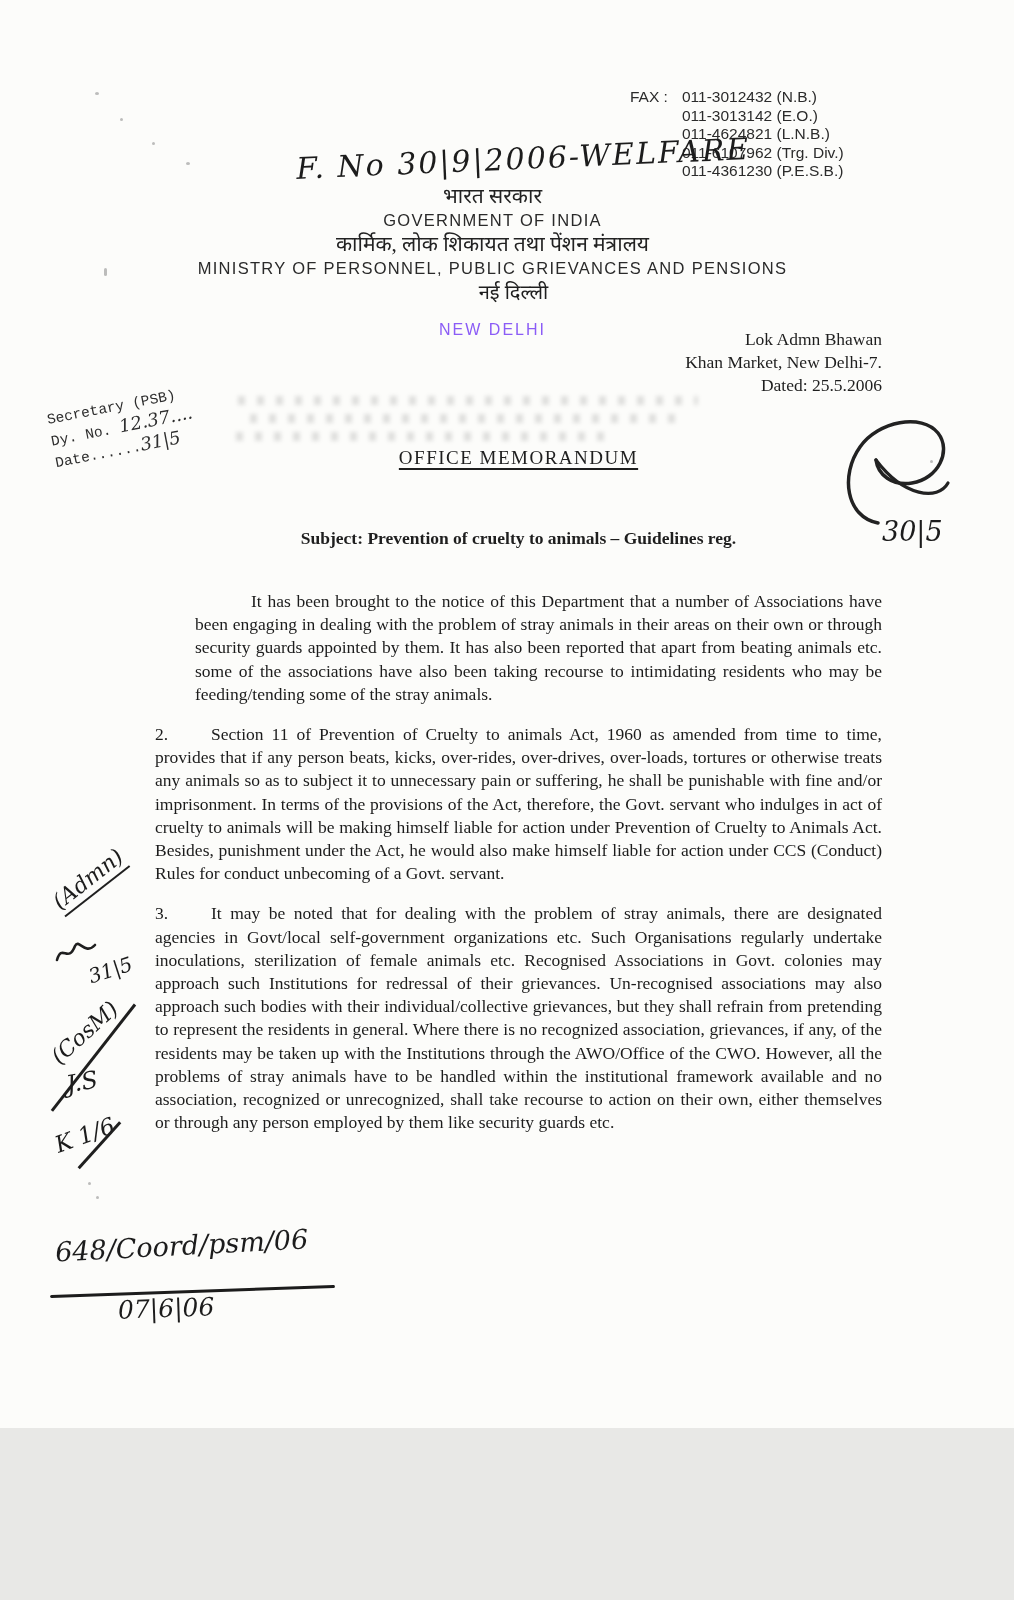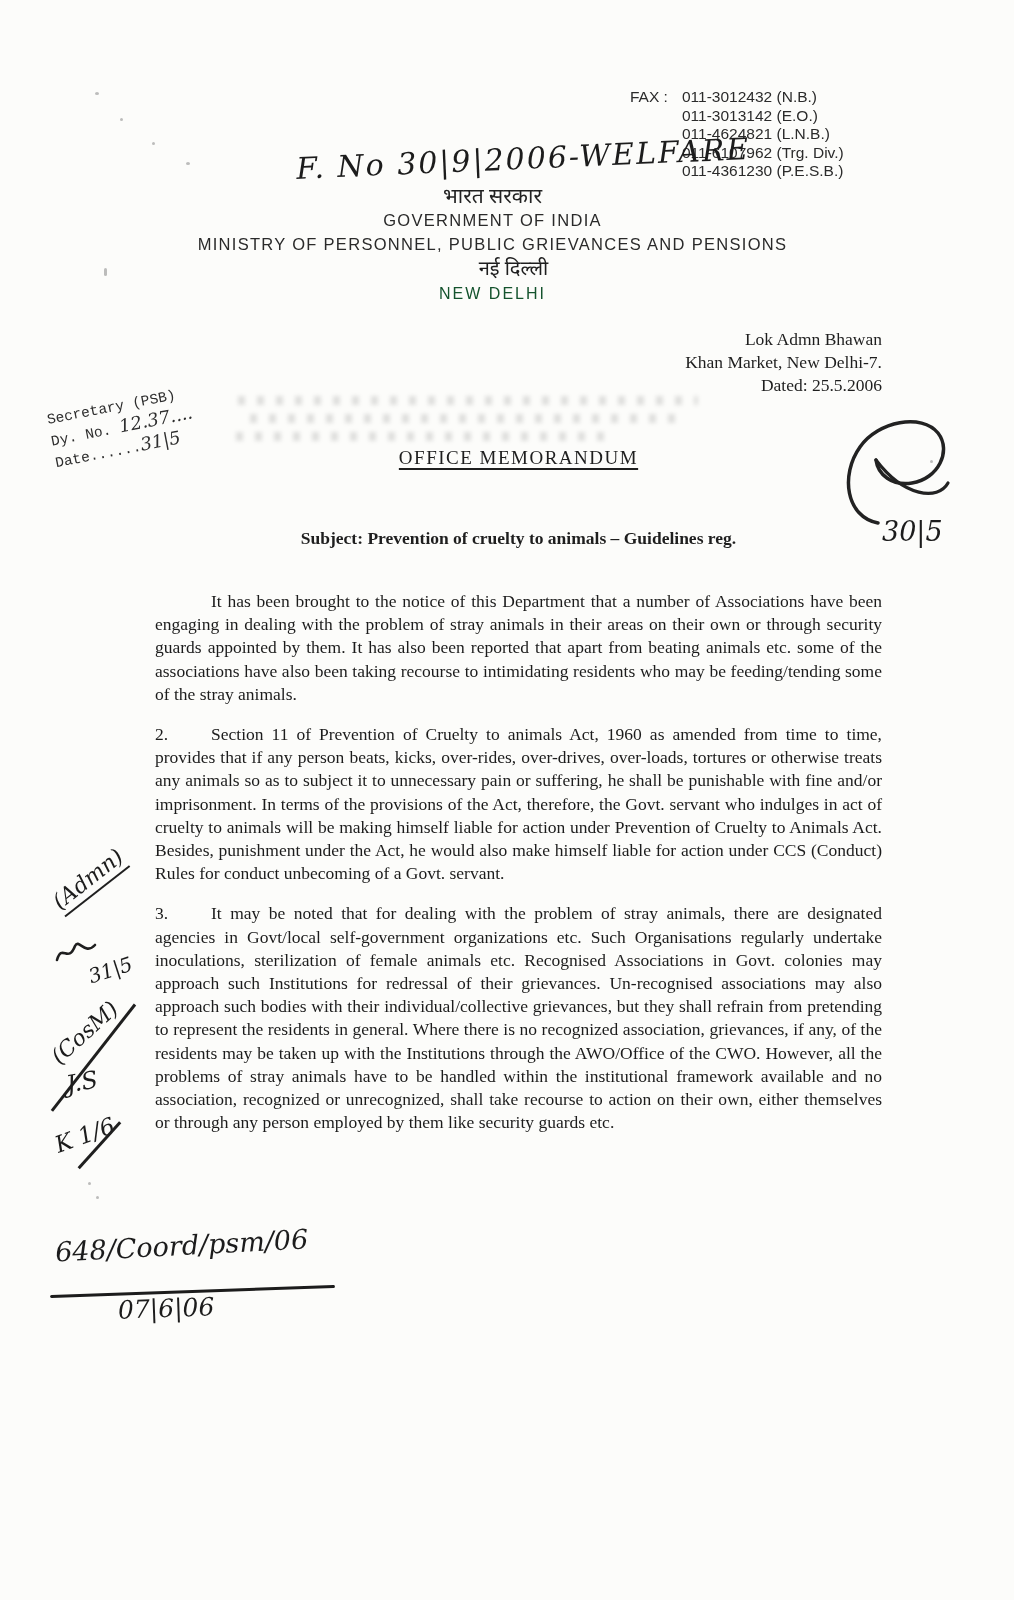--- a/index.html
+++ b/index.html
@@ -1,58 +1,58 @@
 <!DOCTYPE html>
 <html><head>
 <meta charset="utf-8">
 <style>
   html,body { margin:0; padding:0; background:#e8e8e6; }
   .page {
-    position:relative; width:1014px; height:1600px; margin:0 auto;
+    position:relative; width:1014px; height:1428px; margin:0 auto;
     background:#fcfcfa; overflow:hidden;
     font-family:"Liberation Serif", serif; color:#1e1e1e;
   }
   
   .fax { position:absolute; left:630px; top:88px;
     font-family:"Liberation Sans", sans-serif; font-size:15.5px; line-height:18.5px; color:#2b2b2b; }
   .fax-row { display:flex; }
   .fax-label { width:52px; flex:0 0 52px; }
   
   .hw { font-family:"DejaVu Serif", serif; font-style:italic; color:#1c1c1c; }
   .fno { position:absolute; left:296px; top:141px; font-size:30px; letter-spacing:2px;
     transform:rotate(-2.5deg); white-space:nowrap; }
   
   .letterhead { position:absolute; left:0; top:184px; width:985px; text-align:center; }
   .lh-hindi { font-size:21px; line-height:24px; color:#222; }
   .lh-sans { font-family:"Liberation Sans", sans-serif; font-size:16.5px; line-height:24px;
     letter-spacing:1.3px; color:#2a2a2a; }
   .lh-city-hi { font-size:20px; line-height:25px;margin-left:42px; }
   .lh-city-en { font-family:"Liberation Sans", sans-serif; font-size:16px; line-height:25px;
-    letter-spacing:2px; color:#14532d; }
+    letter-spacing:2px; color:#8b5cf6;margin-top:12px; }
   
   .addr { position:absolute; right:132px; top:328px; text-align:right;
     font-size:17.5px; line-height:23px; }
   
   .stamp { position:absolute; left:50px; top:396px; transform:rotate(-11deg);
     font-family:"Liberation Mono", monospace; font-size:14.5px; line-height:20px;
     color:#2e2e2e; white-space:nowrap; }
   .stamp .hw-num { font-family:"DejaVu Serif", serif; font-style:italic; font-size:18px; }
   
   .bleed { position:absolute; height:9px; filter:blur(2px); opacity:.38;
     background:repeating-linear-gradient(90deg, rgba(110,110,110,.55) 0 7px, transparent 7px 19px); }
   
   .om-title { position:absolute; left:155px; top:447px; width:727px; text-align:center;
     font-weight:normal; font-size:19px; letter-spacing:1.5px; }
   .om-title span { text-decoration:underline; text-decoration-thickness:2px; text-underline-offset:4px; }
   .subject { position:absolute; left:155px; top:528px; width:727px; text-align:center;
     font-weight:bold; font-size:17.5px; }
   .body-text { position:absolute; left:155px; top:590px; width:727px;
     font-size:17.5px; line-height:23.2px; text-align:justify; color:#1c1c1c; }
   .body-text p { margin:0 0 17px 0; }
-  .body-text p.first { text-indent:56px; }
+  .body-text p.first { text-indent:56px;margin-left:40px; }
   .para-num { display:inline-block; width:56px; text-indent:0; }
   
   .sig { position:absolute; left:826px; top:405px; }
   .sig text { font-family:"DejaVu Serif", serif; font-style:italic; font-size:27px; fill:#1c1c1c; }
   
   .mnote { position:absolute; white-space:nowrap; }
   .stroke { position:absolute; background:#1f1f1f; }
   
   .footer-ref { position:absolute; left:55px; top:1230px; font-size:27px; transform:rotate(-3deg); }
   .footer-line { position:absolute; left:50px; top:1290px; width:285px; height:3px;
@@ -87,20 +87,21 @@
         <span class="fax-label"></span>
         <span>011-4361230 (P.E.S.B.)</span>
       </div>
   </div>
 
   <div class="fno hw">F. No 30|9|2006-WELFARE</div>
 
   <div class="letterhead">
     <div class="lh-hindi">भारत सरकार</div>
     <div class="lh-sans">GOVERNMENT OF INDIA</div>
+    <div class="lh-hindi">कार्मिक, लोक शिकायत तथा पेंशन मंत्रालय</div>
     <div class="lh-sans">MINISTRY OF PERSONNEL, PUBLIC GRIEVANCES AND PENSIONS</div>
     <div class="lh-city-hi">नई दिल्ली</div>
     <div class="lh-city-en">NEW DELHI</div>
   </div>
 
   <div class="addr">
     <div>Lok Admn Bhawan</div>
     <div>Khan Market, New Delhi-7.</div>
     <div>Dated: 25.5.2006</div>
   </div>

